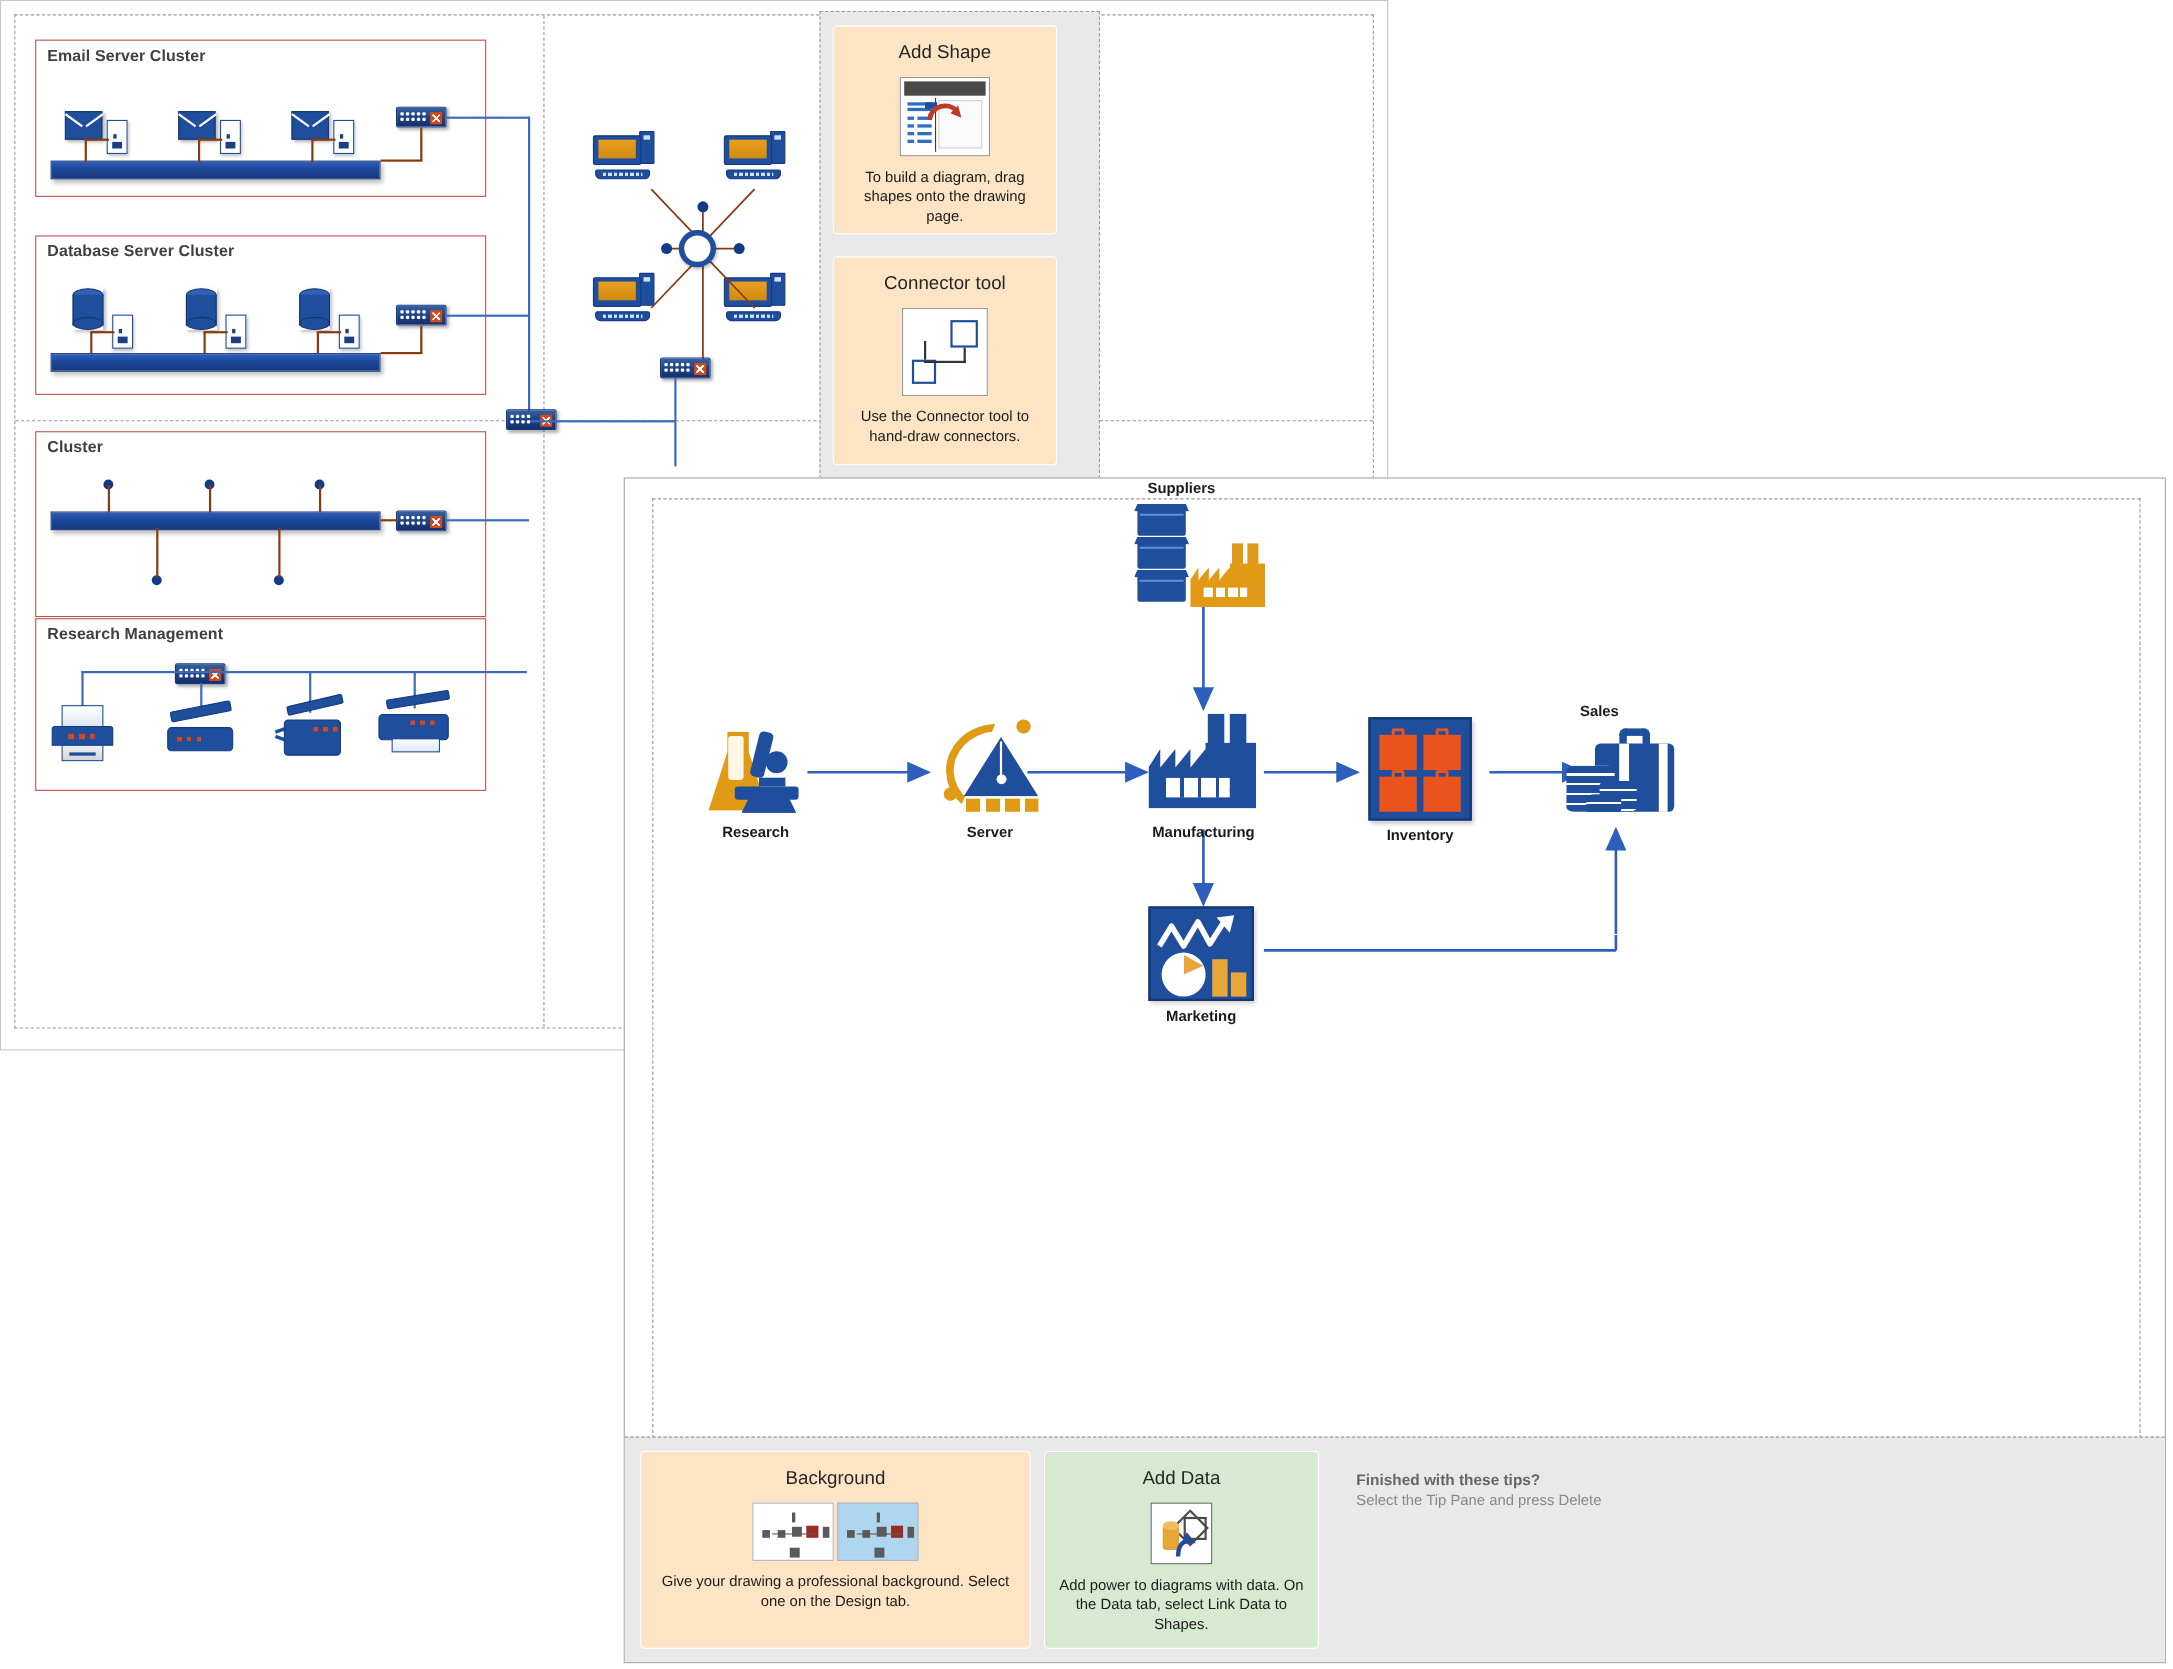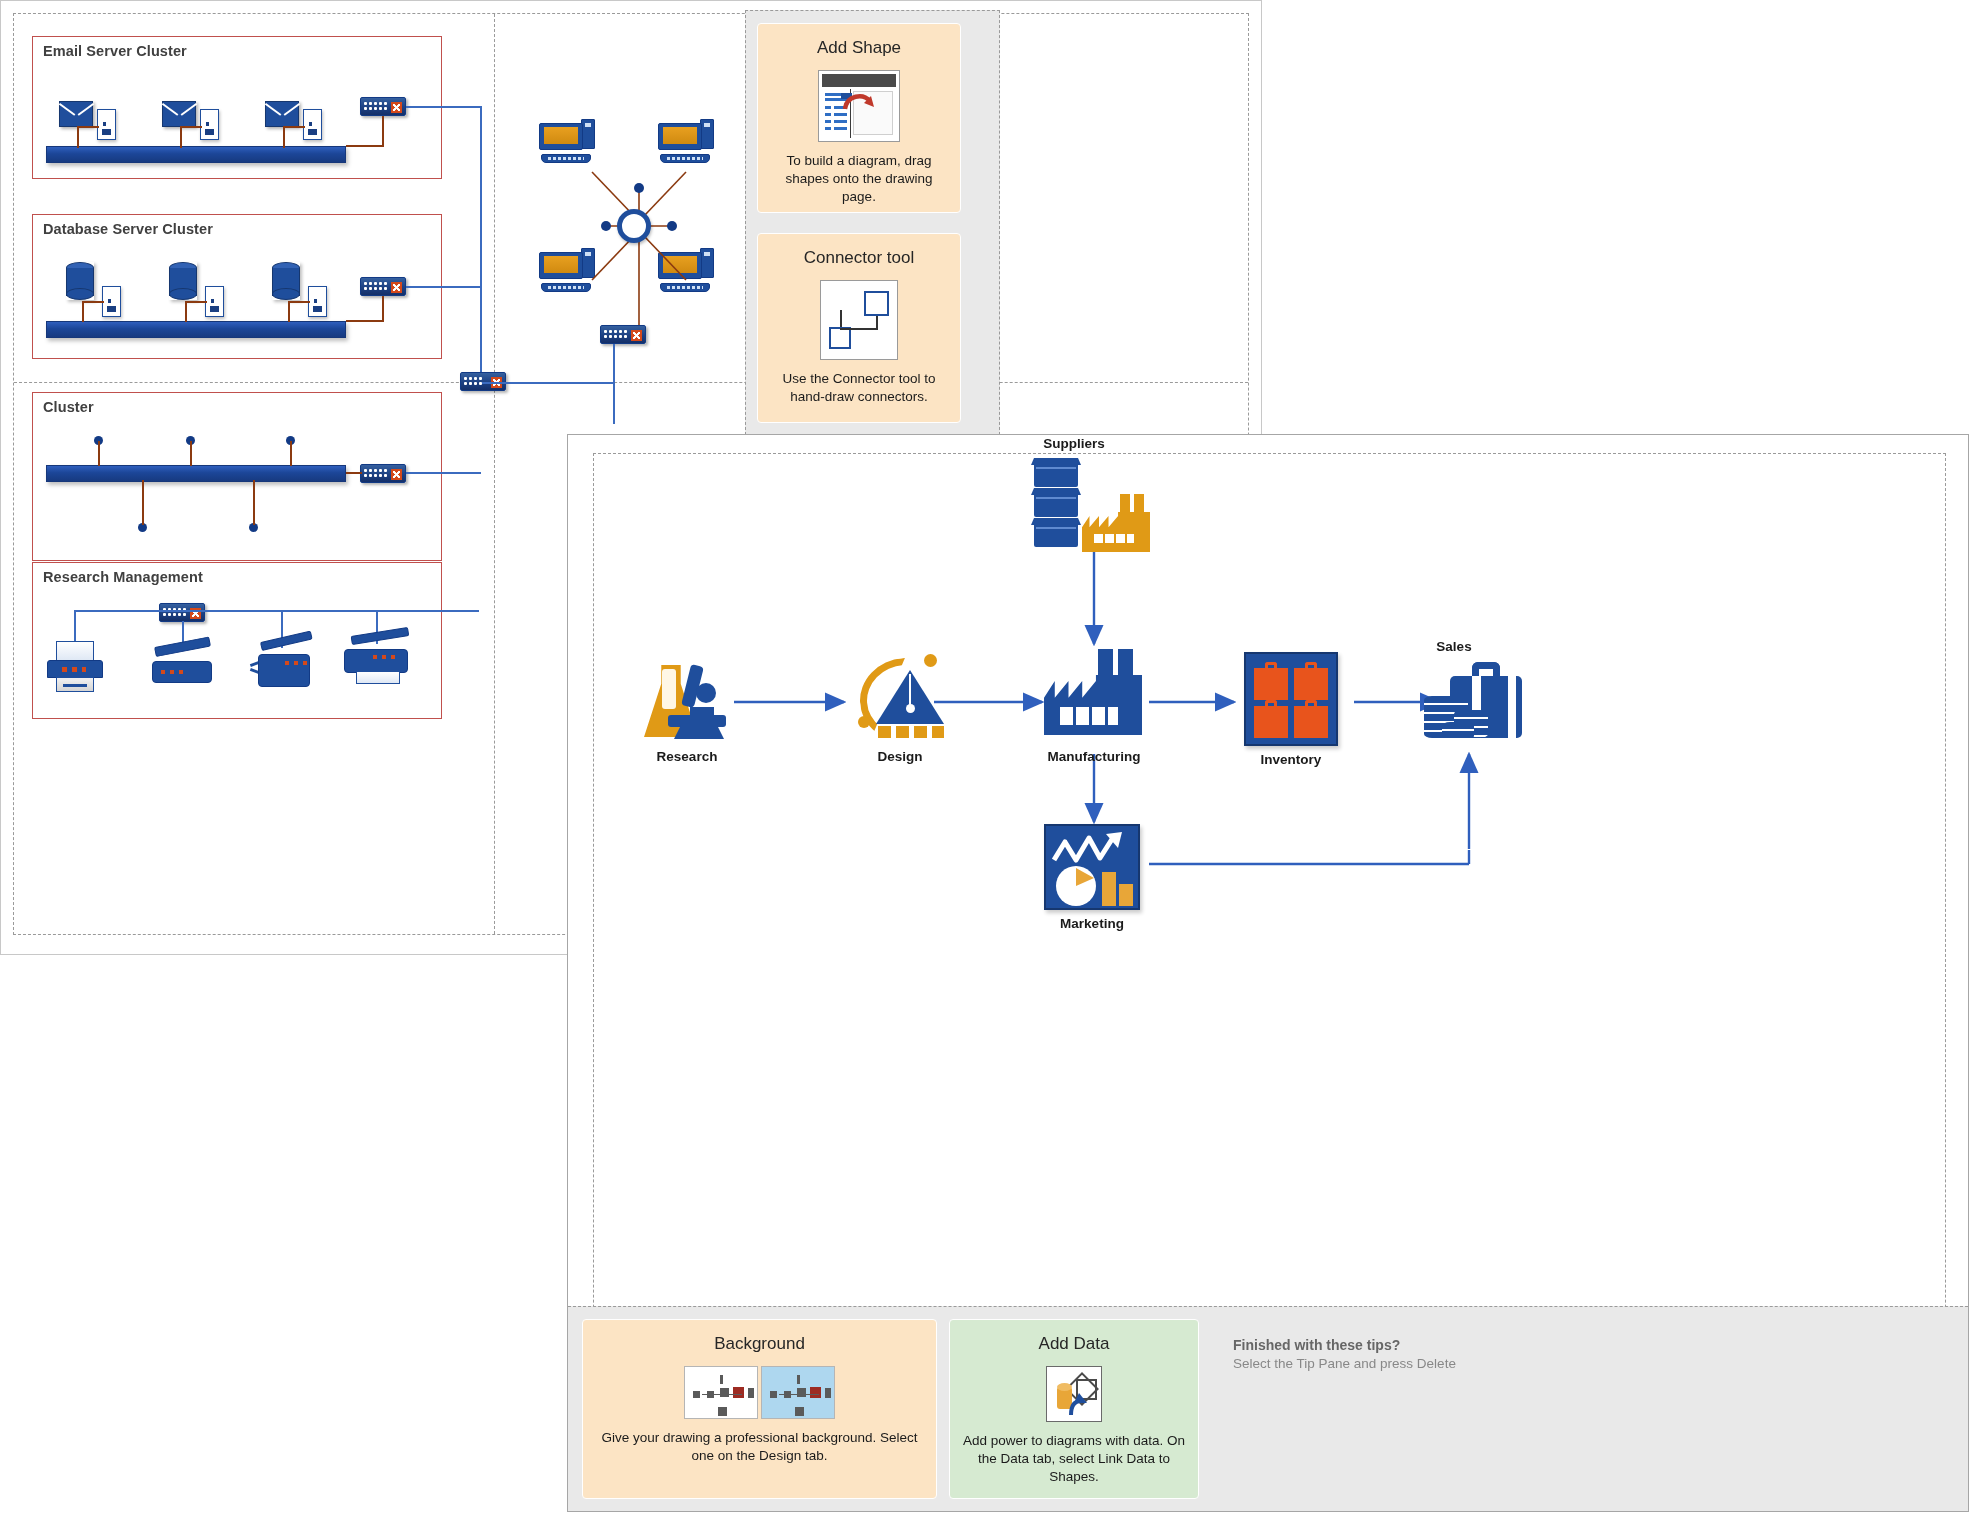--- a/index.html
+++ b/index.html
@@ -590,21 +590,21 @@
 
     <div class="design-ico" style="left:258px;top:200px;">
       <span class="arc"></span>
         <span class="knob1"></span>
         <span class="knob2"></span>
       <span class="tri"></span>
         <span class="needle"></span>
         <span class="pivot"></span>
         <span class="bars"></span>
     </div>
-    <div class="node-label" style="left:256px;top:295px;width:100px;">Design</div>
+    <div class="node-label" style="left:256px;top:295px;width:100px;">Server</div>
 
     <div class="suppliers" style="left:440px;top:2px;">
       <span class="supplier-box" style="top:6px;"></span>
       <span class="supplier-box" style="top:36px;"></span>
       <span class="supplier-box" style="top:66px;"></span>
     </div>
     <div class="factory orange" style="left:488px;top:40px;width:68px;height:58px;">
       <span class="stack1" style="left:38px;width:10px;height:28px;"></span>
       <span class="stack2" style="left:52px;width:10px;height:28px;"></span>
       <span class="saw" style="top:18px;width:68px;height:40px;"></span>

